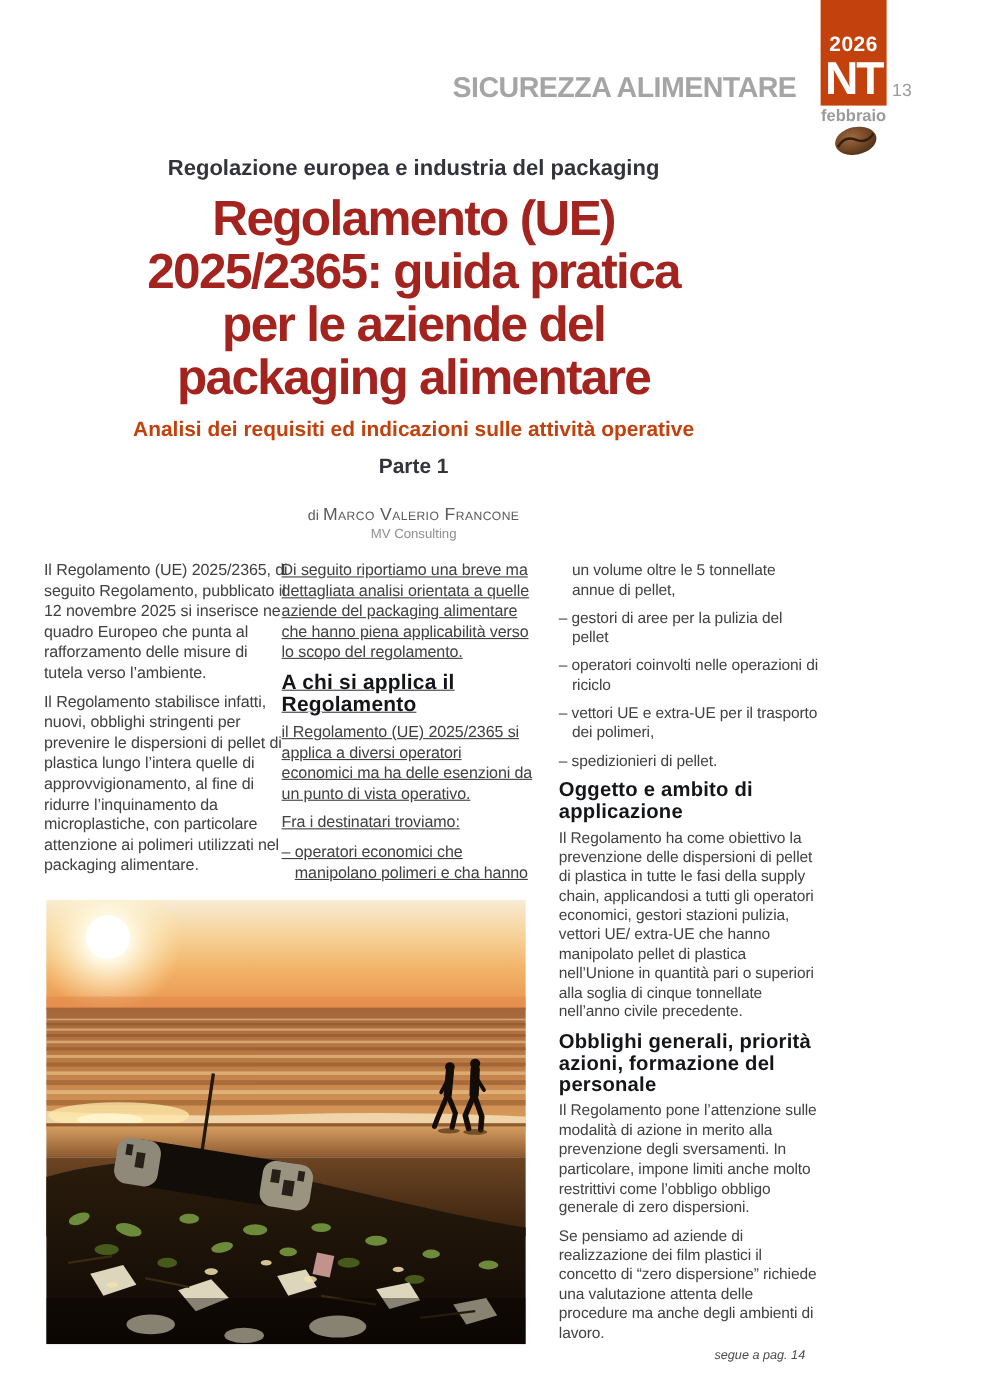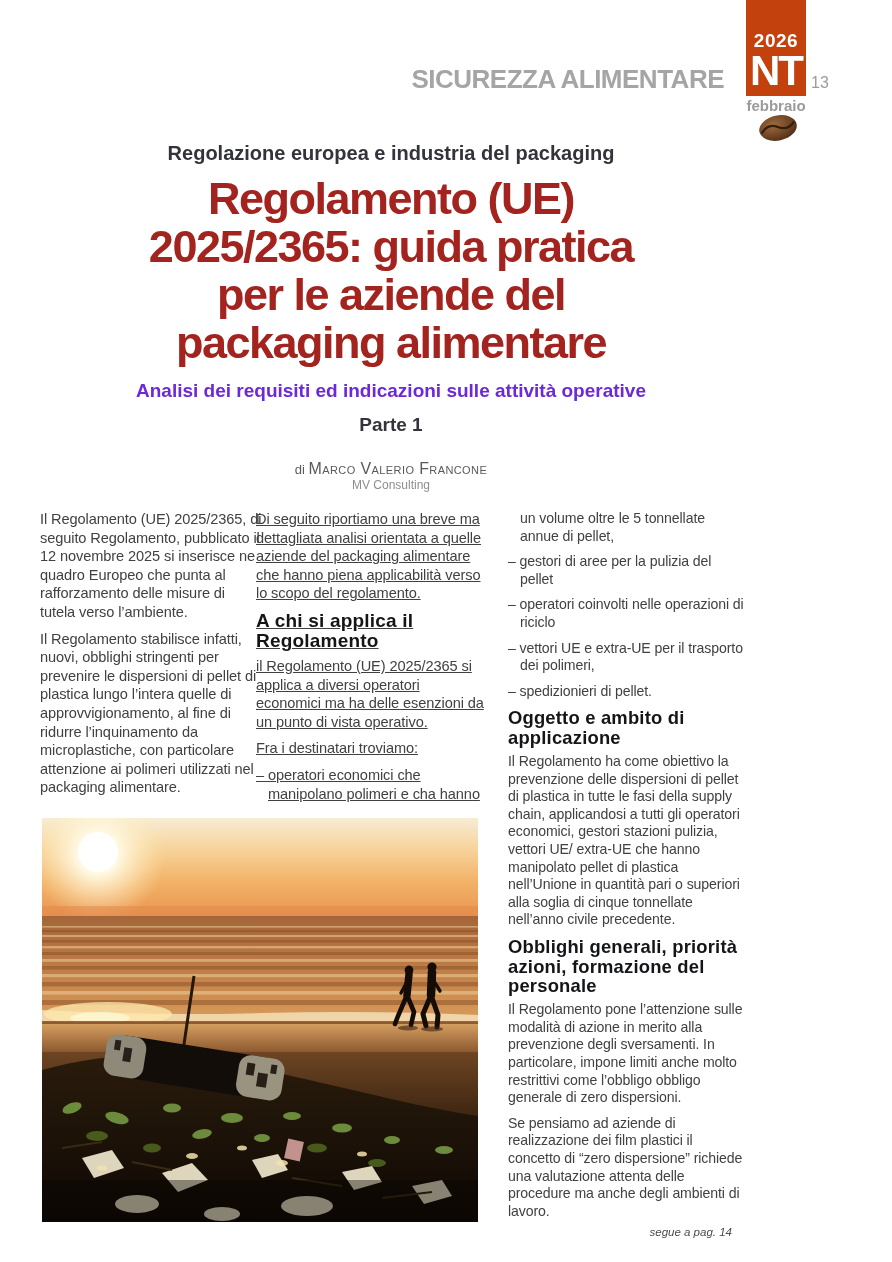--- a/index.html
+++ b/index.html
@@ -24,25 +24,25 @@
     position:absolute; left:811px; top:74px;
     font-size:16px; font-weight:normal; color:#9b9b9b;
   }
   .badge-month {
     position:absolute; left:740px; top:97px; width:72px; text-align:center;
     font-size:15px; font-weight:bold; color:#9b9b9b;
   }
   .bean { position:absolute; left:756px; top:111px; }
 
   
-  .headline { position:absolute; left:26px; top:142px; width:730px; text-align:center; }
+  .headline { position:absolute; left:11px; top:142px; width:730px; text-align:center; }
   .kicker   { font-size:20px; font-weight:bold; color:#32333b; }
   .title    { margin:10px 0 0; font-size:45px; line-height:48px; font-weight:bold;
               color:#a3231f; letter-spacing:-1.5px; }
-  .subtitle { margin-top:13px; font-size:19px; font-weight:bold; color:#6d28d9; }
+  .subtitle { margin-top:13px; font-size:19px; font-weight:bold; color:#c2410c; }
   .part     { margin-top:12px; font-size:19px; font-weight:bold; color:#32333b; }
   .byline   { margin-top:24px; font-size:13px; color:#5a5a5c; }
   .by-author{ font-variant:small-caps; font-size:16px; letter-spacing:0.4px; }
   .byline-org { margin-top:0; font-size:12px; color:#8e8e8e; }
 
   
   .col { position:absolute; top:510px; font-size:14.6px; line-height:18.6px;
          color:#414141; letter-spacing:-0.1px; }
   .col p { margin:0 0 8px 0; }
   .col1 { left:40px;  width:224px; }

